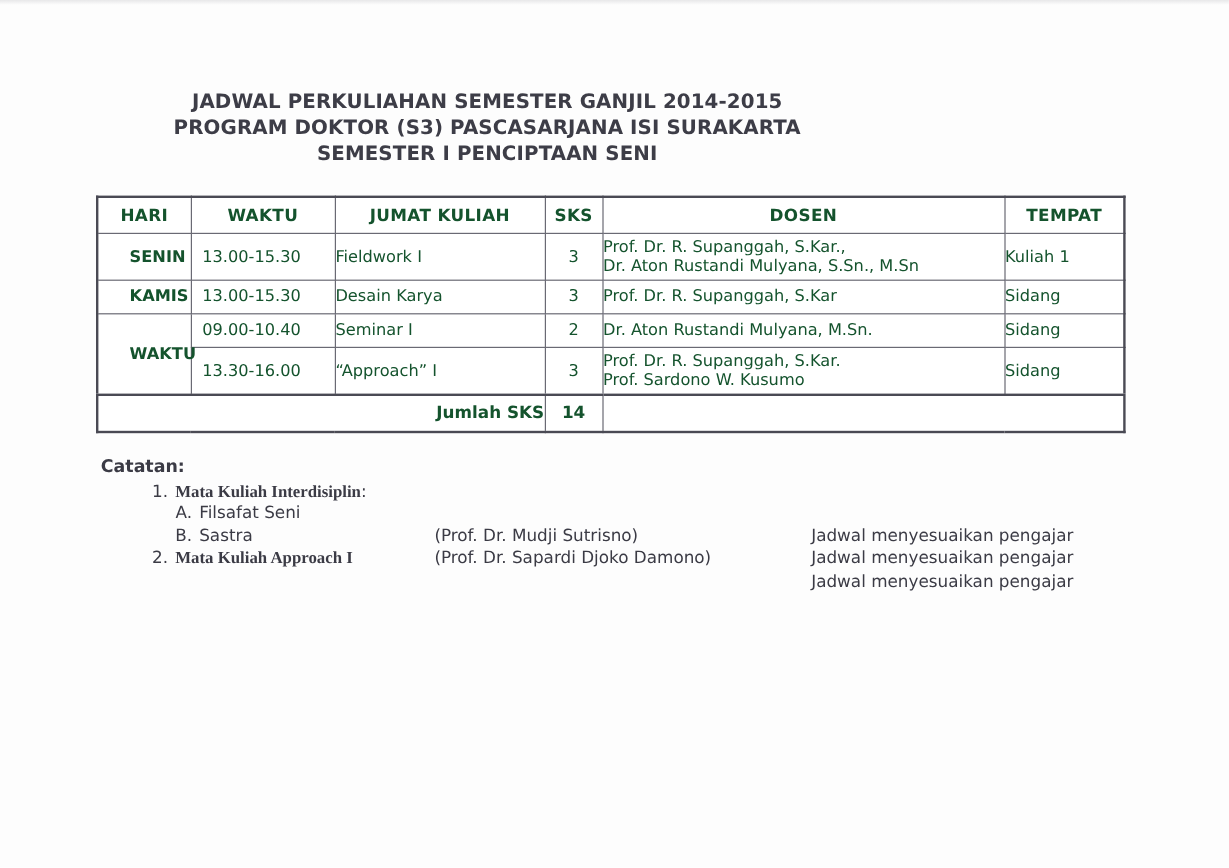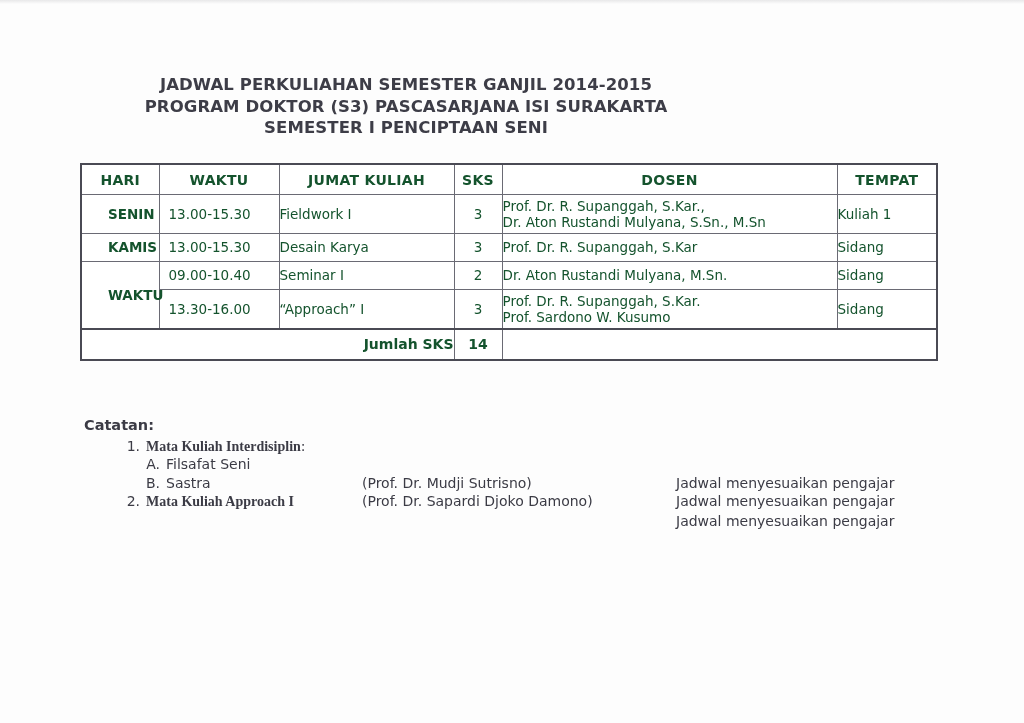--- a/index.html
+++ b/index.html
@@ -117,21 +117,20 @@
     left: 84px;
     top: 380px;
     width: 880px;
     font-size: 14px;
     line-height: 18.5px;
   }
   .notes-title {
     font-weight: bold;
     font-size: 14.5px;
     margin-bottom: 2px;
-    margin-top: 36px;
   }
   .note-row {
     display: flex;
     align-items: baseline;
     white-space: nowrap;
   }
   .note-num {
     width: 36px;
     text-align: right;
     padding-right: 6px;

